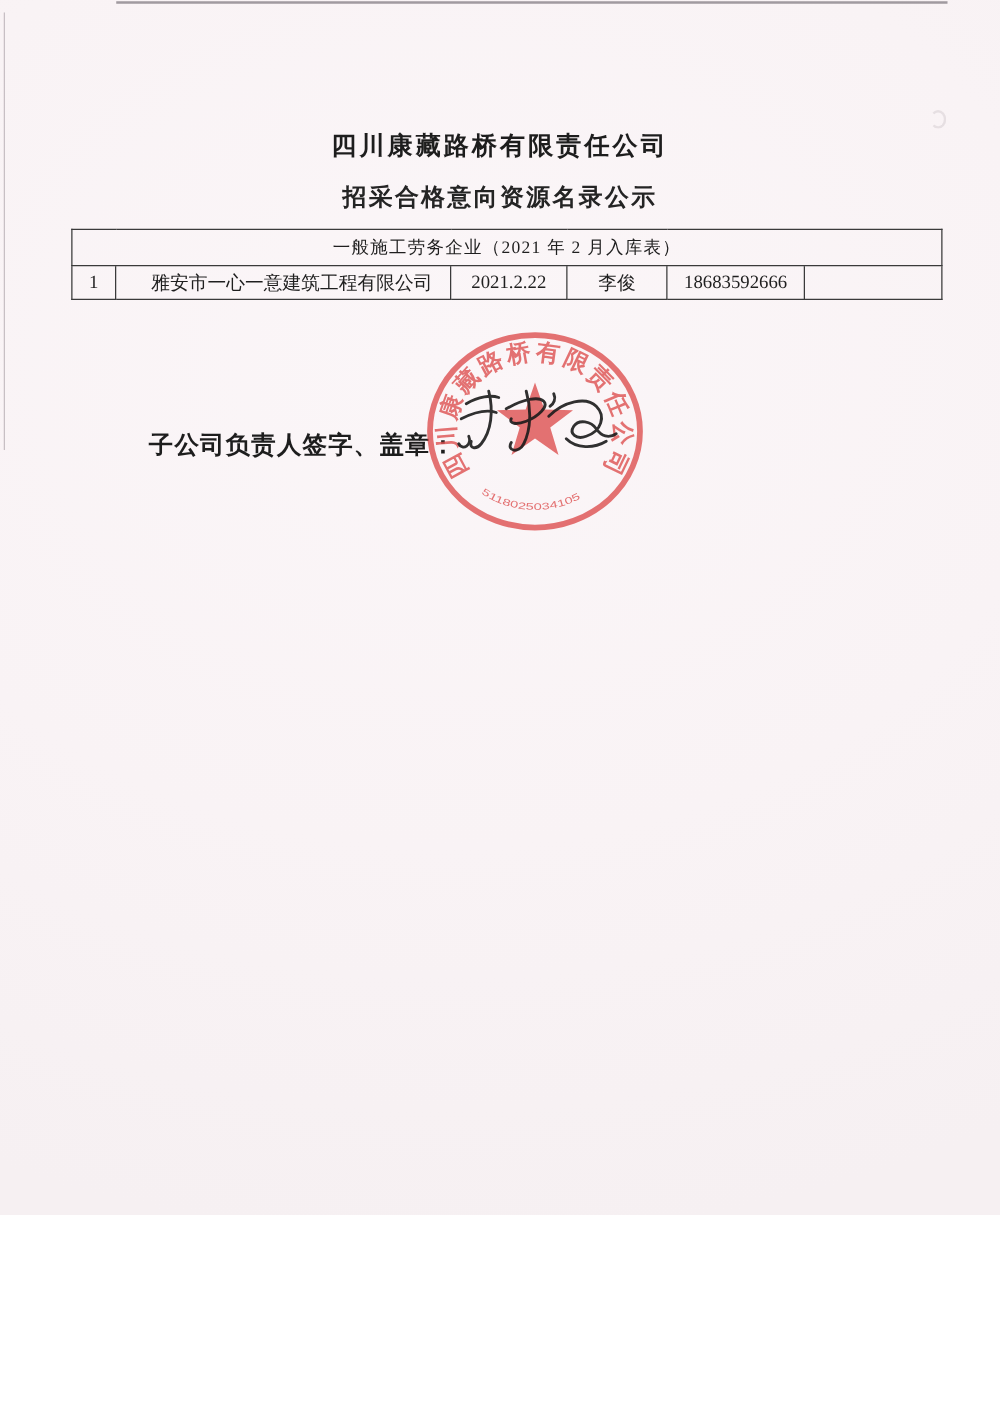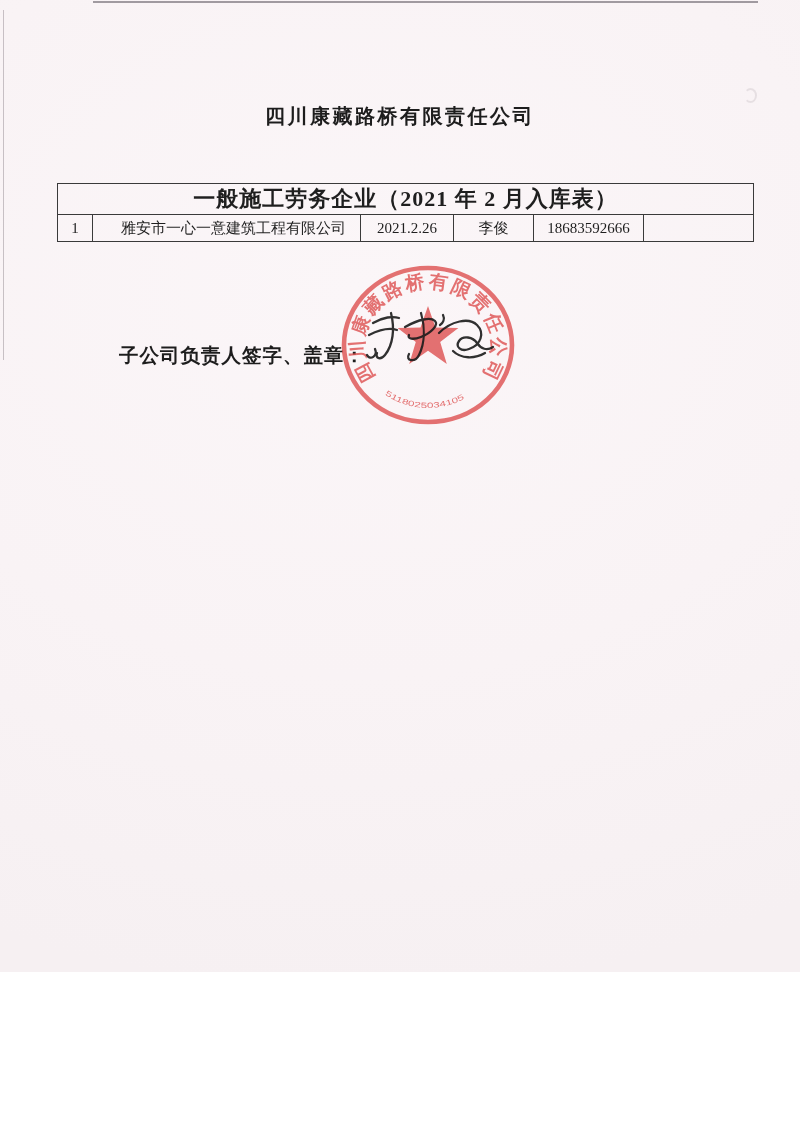--- a/index.html
+++ b/index.html
@@ -42,21 +42,21 @@
     position: absolute; left: 57px; top: 183px; width: 696px;
     border-collapse: collapse; table-layout: fixed;
   }
   table.roster td {
     border: 1.6px solid #3a3a3a;
     text-align: center; vertical-align: middle;
     font-size: 15px; color: #1f1f1f;
     overflow: hidden; white-space: nowrap;
   }
   tr.caption-row td {
-    height: 29px; font-size: 22px; font-weight: bold; letter-spacing: 1px;
+    height: 29px; font-size: 14px; font-weight: normal; letter-spacing: 1px;
   }
   tr.header-row td { height: 27px; font-weight: bold; }
   tr.data-row td { height: 27px; }
   td.cell-company { text-align: left; padding-left: 14px; margin-left: 12px; }
   .signature-label {
     position: absolute; left: 119px; top: 342px;
     font-size: 19.5px; font-weight: bold; letter-spacing: 1px; color: #1d1d1d;
   }
   .stamp-wrap {
     position: absolute; left: 335px; top: 257px; width: 190px; height: 176px;
@@ -66,38 +66,39 @@
 </head>
 <body>
 
 <div class="page">
 
   <div class="scan-edge-top"></div>
   <div class="scan-edge-left"></div>
   <div class="corner-smudge"></div>
 
   <div class="doc-title">四川康藏路桥有限责任公司</div>
+  <div class="doc-subtitle">招采合格意向资源名录公示</div>
 
   <table class="roster">
     <colgroup>
       <col style="width:35px">
         <col style="width:268px">
         <col style="width:93px">
       <col style="width:80px">
         <col style="width:110px">
         <col style="width:110px">
     </colgroup>
     <tbody>
       <tr class="caption-row">
         <td colspan="6">一般施工劳务企业（2021 年 2 月入库表）</td>
       </tr>
       <tr class="data-row">
         <td>1</td>
         <td class="cell-company">雅安市一心一意建筑工程有限公司</td>
-        <td>2021.2.26</td>
+        <td>2021.2.22</td>
         <td>李俊</td>
         <td>18683592666</td>
         <td></td>
       </tr>
     </tbody>
   </table>
 
   <div class="signature-label">子公司负责人签字、盖章：</div>
 
   <div class="stamp-wrap">

